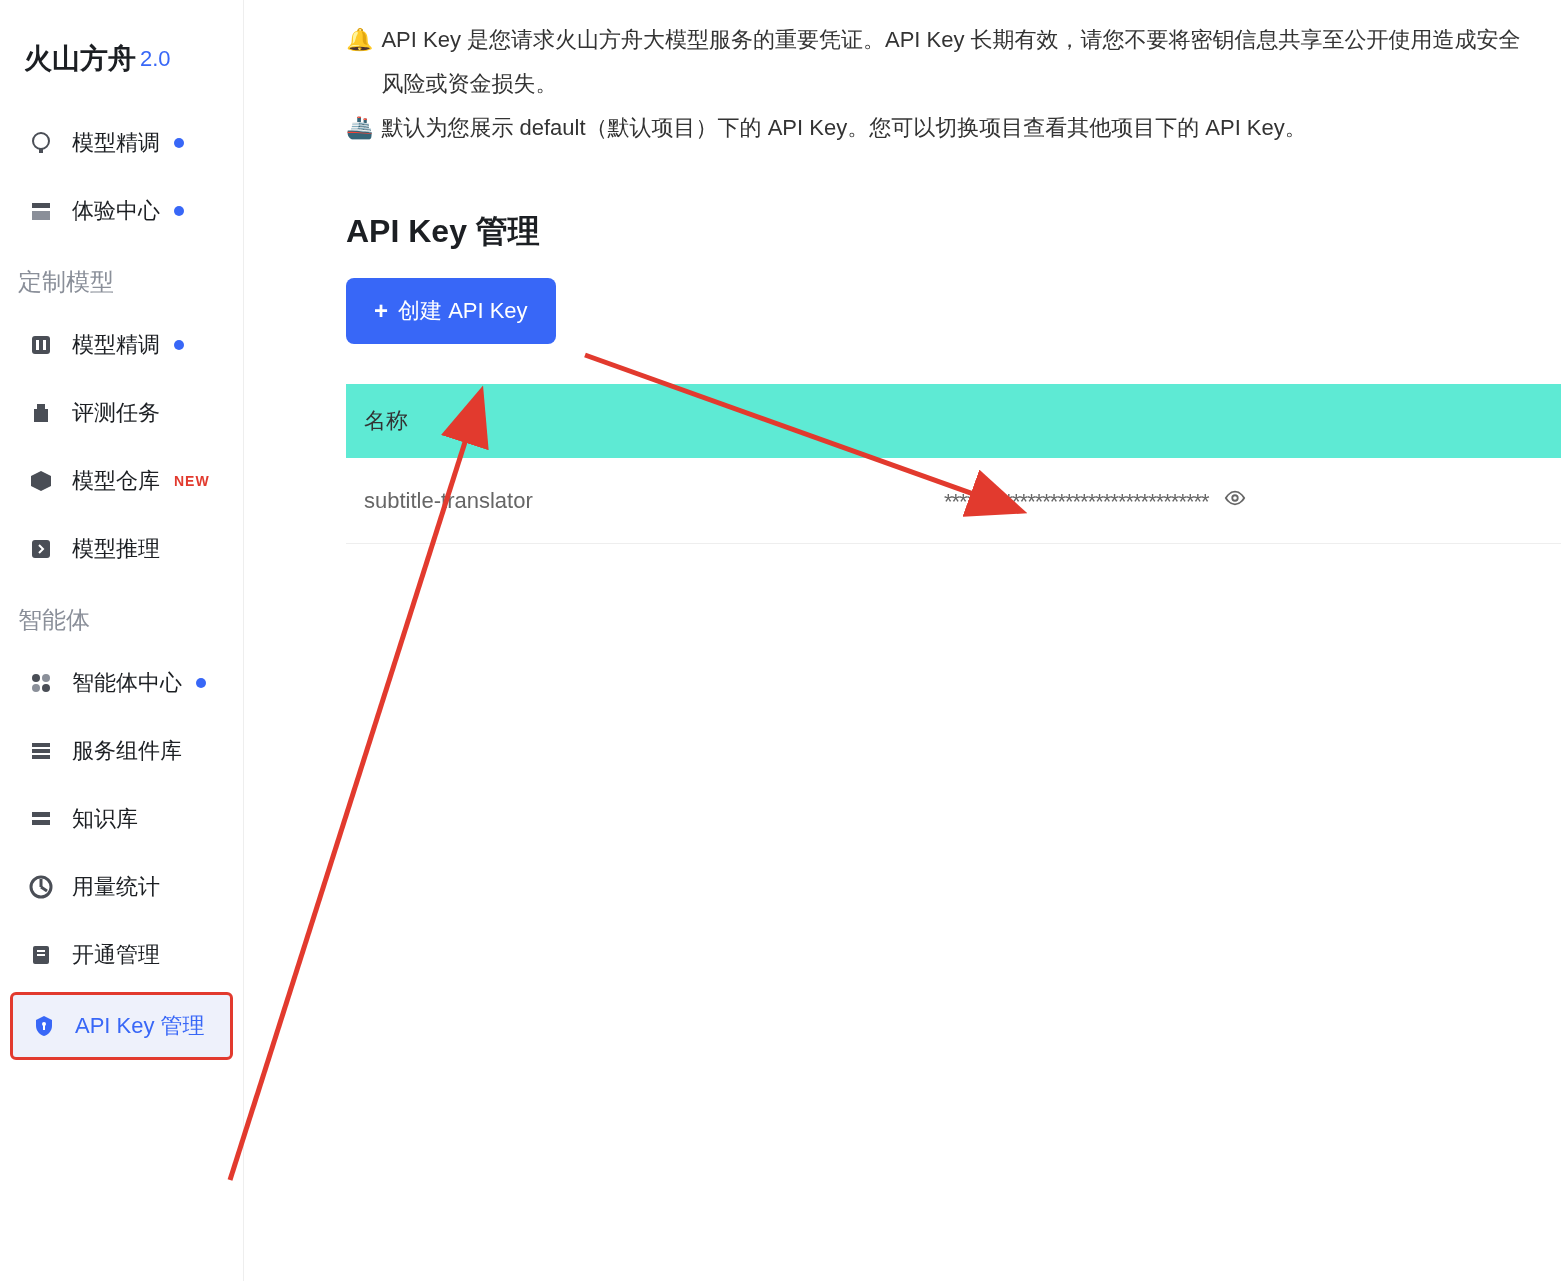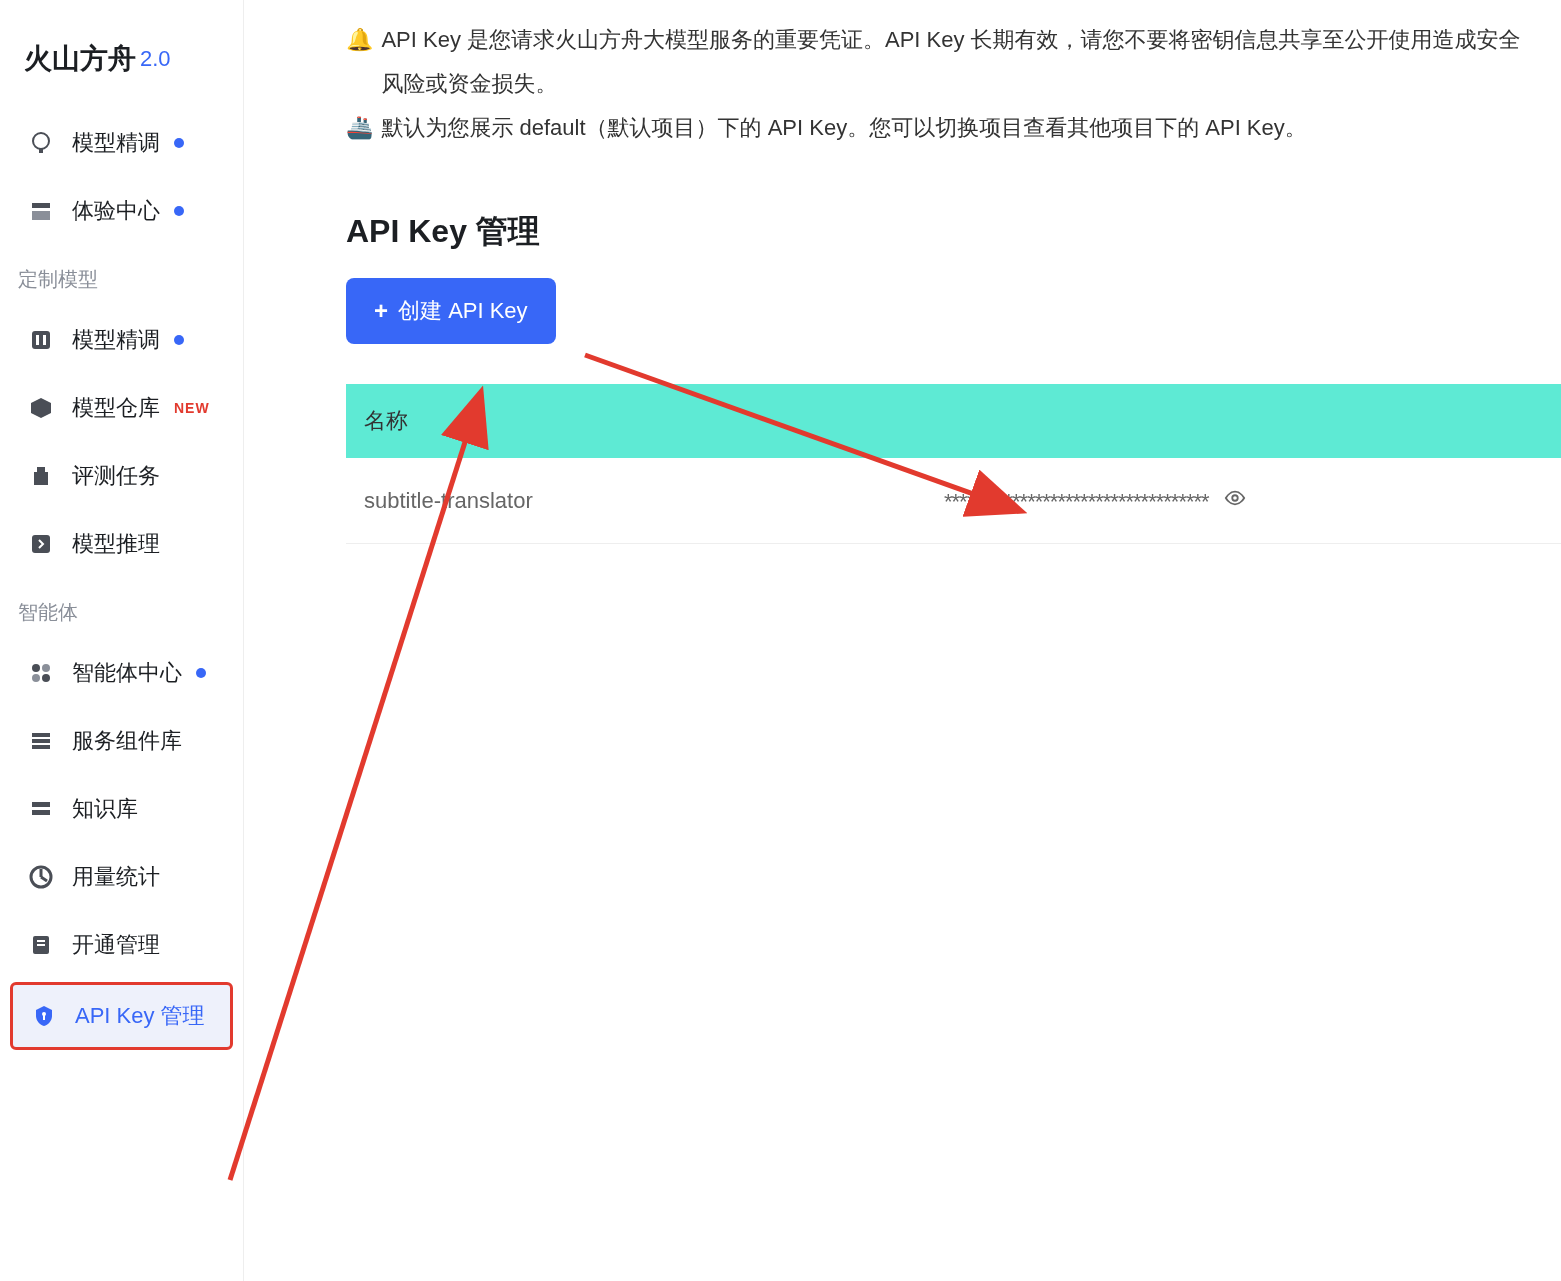--- a/index.html
+++ b/index.html
@@ -35,21 +35,21 @@
       color: #1c1f23;
     }
     .version-badge {
       font-size: 22px;
       color: #3867f7;
       margin-left: 4px;
       font-weight: 500;
     }
     .section-label {
       padding: 18px 18px 10px 18px;
-      font-size: 20px;
+      font-size: 24px;
       color: #8a8f99;
     }
     .nav-item {
       display: flex;
       align-items: center;
       padding: 16px 18px;
       margin: 6px 10px;
       border-radius: 8px;
       cursor: pointer;
       font-size: 22px;
@@ -211,34 +211,34 @@
           <rect x="14" y="7" width="3" height="10" fill="#fff"></rect>
         </svg>
     </span>
     <span>模型精调</span>
     <span class="blue-dot"></span>
   </div>
 
   <div class="nav-item">
     <span class="nav-icon">
       <svg width="24" height="24" viewBox="0 0 24 24">
+          <path d="M8 3 L16 3 L16 8 L19 8 L19 21 L5 21 L5 8 L8 8 Z" fill="#4a4e56"></path>
+        </svg>
+    </span>
+    <span>评测任务</span>
+  </div>
+
+  <div class="nav-item">
+    <span class="nav-icon">
+      <svg width="24" height="24" viewBox="0 0 24 24">
           <path d="M12 2 L22 7 L22 17 L12 22 L2 17 L2 7 Z" fill="#4a4e56"></path>
         </svg>
     </span>
     <span>模型仓库</span>
     <span class="new-badge">NEW</span>
-  </div>
-
-  <div class="nav-item">
-    <span class="nav-icon">
-      <svg width="24" height="24" viewBox="0 0 24 24">
-          <path d="M8 3 L16 3 L16 8 L19 8 L19 21 L5 21 L5 8 L8 8 Z" fill="#4a4e56"></path>
-        </svg>
-    </span>
-    <span>评测任务</span>
   </div>
 
   <div class="nav-item">
     <span class="nav-icon">
       <svg width="24" height="24" viewBox="0 0 24 24">
           <rect x="3" y="3" width="18" height="18" rx="3" fill="#4a4e56"></rect>
           <path d="M10 8 L14 12 L10 16" stroke="#fff" stroke-width="2" fill="none"></path>
         </svg>
     </span>
     <span>模型推理</span>

